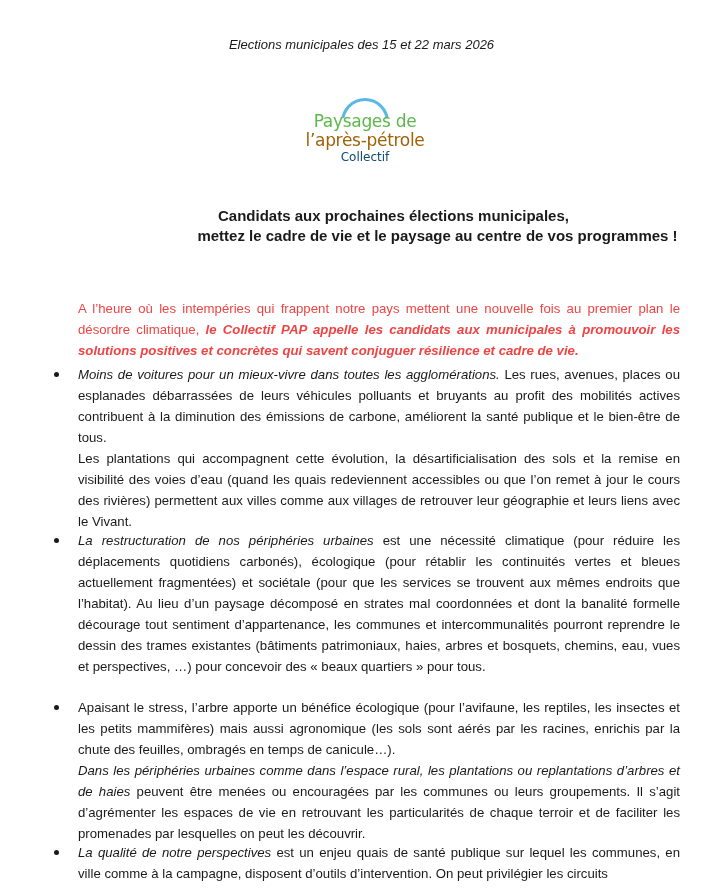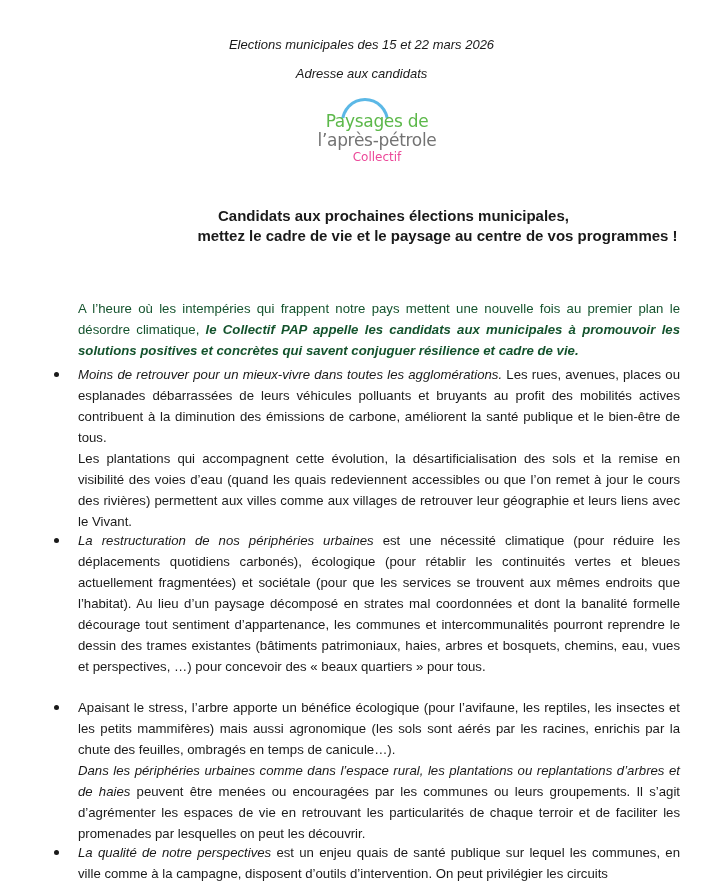--- a/index.html
+++ b/index.html
@@ -55,25 +55,24 @@
     box-sizing: border-box;
     clip-path: inset(0 0 58% 0);
   }
   .logo-line {
     position: absolute;
     left: 0;
     width: 130px;
     text-align: center;
     font-family: "DejaVu Sans", sans-serif;
     line-height: 1;
-    margin-left: 12px;
   }
   .logo-line.l1 { top: 17px; font-size: 17px; color: #5cb84a; letter-spacing: -0.3px; }
-  .logo-line.l2 { top: 36px; font-size: 17px; color: #737373; letter-spacing: -0.3px; }
-  .logo-line.l3 { top: 55px; font-size: 12px; color: #ec4899; }
+  .logo-line.l2 { top: 36px; font-size: 17px; color: #a16207; letter-spacing: -0.3px; }
+  .logo-line.l3 { top: 55px; font-size: 12px; color: #0c4a6e; }
 
   .title {
     position: absolute;
     left: 0;
     width: 723px;
     text-align: center;
     font-weight: bold;
     font-size: 15px;
     color: #1a1a1a;
     margin-left: 32px;
@@ -81,21 +80,21 @@
   .title.t1 { top: 207px; }
   .title.t2 { top: 227px; padding-left: 44px; }
 
   .body-text {
     position: absolute;
     left: 78px;
     width: 602px;
     font-size: 13.2px;
     line-height: 21px;
     text-align: justify;
-    color: #14532d;
+    color: #ef4444;
   }
   .intro { top: 298px; }
   .em-bold { font-style: italic; font-weight: bold; }
   .em { font-style: italic; }
 
   .bullet-item {
     position: absolute;
     left: 52px;
     width: 628px;
   }
@@ -124,40 +123,39 @@
   .b2 { top: 530px; }
   .b3 { top: 697px; }
   .b4 { top: 842px; }
 </style>
 </head>
 <body>
 
 <div class="page">
 
   <div class="header-line l1">Elections municipales des 15 et 22 mars 2026</div>
-  <div class="header-line l2">Adresse aux candidats</div>
 
   <div class="logo">
     <div class="logo-arc"></div>
     <div class="logo-line l1">Paysages de</div>
     <div class="logo-line l2">l’après-pétrole</div>
     <div class="logo-line l3">Collectif</div>
   </div>
 
   <div class="title t1">Candidats aux prochaines élections municipales,</div>
   <div class="title t2">mettez le cadre de vie et le paysage au centre de vos programmes !</div>
 
   <div class="body-text intro">
     <span>A l’heure où les intempéries qui frappent notre pays mettent une nouvelle fois au premier plan le désordre climatique, </span><span class="em-bold">le Collectif PAP appelle les candidats aux municipales à promouvoir les solutions positives et concrètes qui savent conjuguer résilience et cadre de vie.</span>
   </div>
 
   <div class="bullet-item b1">
     <span class="bullet-dot"></span>
     <div class="bullet-content">
-      <p><span class="em">Moins de retrouver pour un mieux-vivre dans toutes les agglomérations.</span><span> Les rues, avenues, places ou esplanades débarrassées de leurs véhicules polluants et bruyants au profit des mobilités actives contribuent à la diminution des émissions de carbone, améliorent la santé publique et le bien-être de tous.</span></p>
+      <p><span class="em">Moins de voitures pour un mieux-vivre dans toutes les agglomérations.</span><span> Les rues, avenues, places ou esplanades débarrassées de leurs véhicules polluants et bruyants au profit des mobilités actives contribuent à la diminution des émissions de carbone, améliorent la santé publique et le bien-être de tous.</span></p>
       <p>Les plantations qui accompagnent cette évolution, la désartificialisation des sols et la remise en visibilité des voies d’eau (quand les quais redeviennent accessibles ou que l’on remet à jour le cours des rivières) permettent aux villes comme aux villages de retrouver leur géographie et leurs liens avec le Vivant.</p>
     </div>
   </div>
 
   <div class="bullet-item b2">
     <span class="bullet-dot"></span>
     <div class="bullet-content">
       <p><span class="em">La restructuration de nos périphéries urbaines</span><span> est une nécessité climatique (pour réduire les déplacements quotidiens carbonés), écologique (pour rétablir les continuités vertes et bleues actuellement fragmentées) et sociétale (pour que les services se trouvent aux mêmes endroits que l’habitat). Au lieu d’un paysage décomposé en strates mal coordonnées et dont la banalité formelle décourage tout sentiment d’appartenance, les communes et intercommunalités pourront reprendre le dessin des trames existantes (bâtiments patrimoniaux, haies, arbres et bosquets, chemins, eau, vues et perspectives, …) pour concevoir des « beaux quartiers » pour tous.</span></p>
     </div>
   </div>

